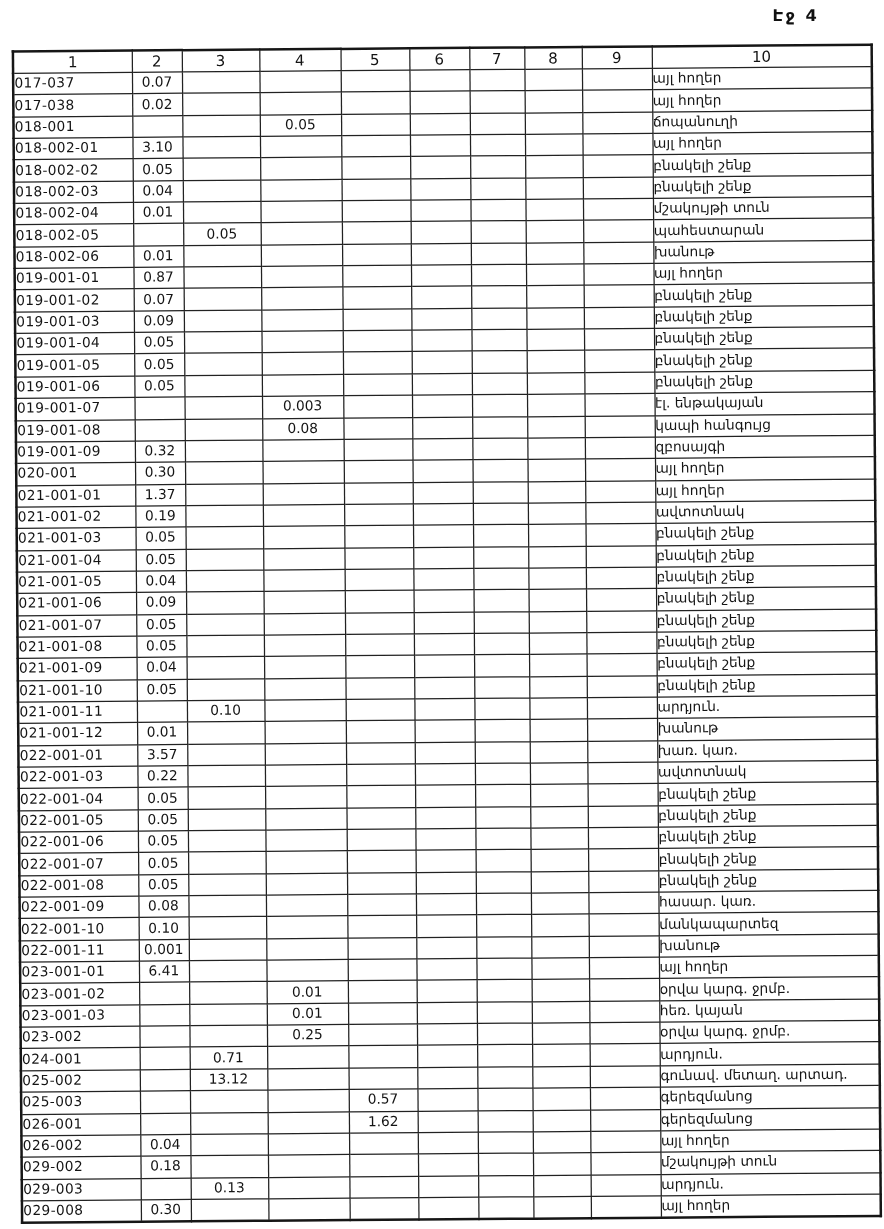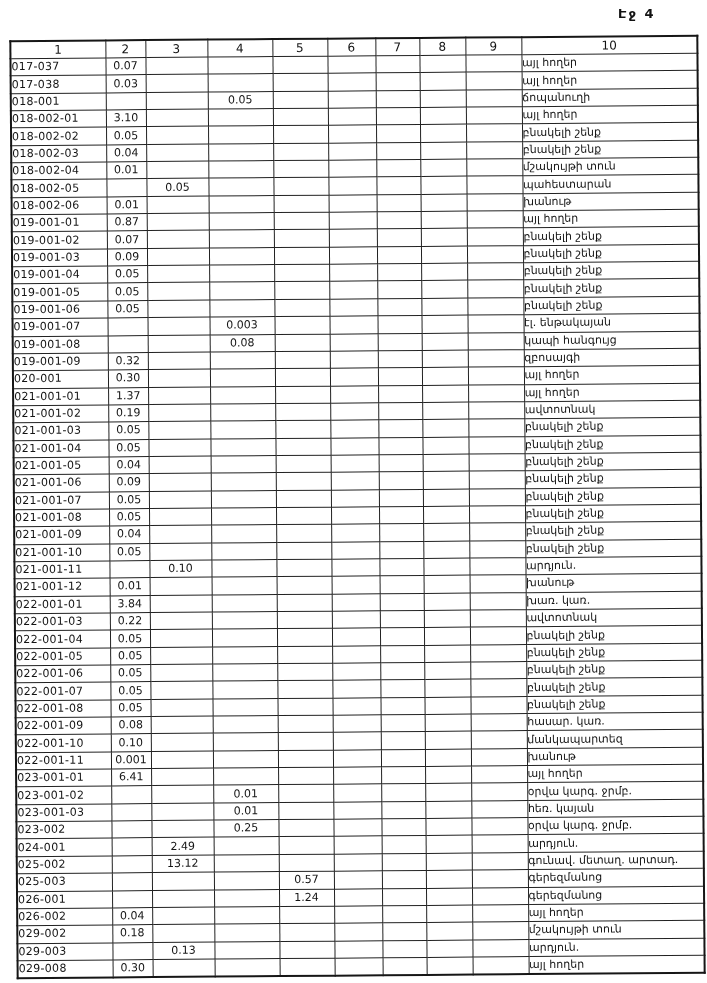--- a/index.html
+++ b/index.html
@@ -74,21 +74,21 @@
           <td class="c-num"></td>
           <td class="c-num"></td>
           <td class="c-num"></td>
           <td class="c-num"></td>
           <td class="c-num"></td>
           <td class="c-num"></td>
           <td class="c-desc">այլ հողեր</td>
         </tr>
         <tr>
           <td class="c-code">017-038</td>
-          <td class="c-num">0.03</td>
+          <td class="c-num">0.02</td>
           <td class="c-num"></td>
           <td class="c-num"></td>
           <td class="c-num"></td>
           <td class="c-num"></td>
           <td class="c-num"></td>
           <td class="c-num"></td>
           <td class="c-num"></td>
           <td class="c-desc">այլ հողեր</td>
         </tr>
         <tr>
@@ -434,21 +434,21 @@
           <td class="c-num"></td>
           <td class="c-num"></td>
           <td class="c-num"></td>
           <td class="c-num"></td>
           <td class="c-num"></td>
           <td class="c-num"></td>
           <td class="c-desc">խանութ</td>
         </tr>
         <tr>
           <td class="c-code">022-001-01</td>
-          <td class="c-num">3.84</td>
+          <td class="c-num">3.57</td>
           <td class="c-num"></td>
           <td class="c-num"></td>
           <td class="c-num"></td>
           <td class="c-num"></td>
           <td class="c-num"></td>
           <td class="c-num"></td>
           <td class="c-num"></td>
           <td class="c-desc">խառ. կառ.</td>
         </tr>
         <tr>
@@ -603,21 +603,21 @@
           <td class="c-num"></td>
           <td class="c-num"></td>
           <td class="c-num"></td>
           <td class="c-num"></td>
           <td class="c-num"></td>
           <td class="c-desc">օրվա կարգ. ջրմբ.</td>
         </tr>
         <tr>
           <td class="c-code">024-001</td>
           <td class="c-num"></td>
-          <td class="c-num">2.49</td>
+          <td class="c-num">0.71</td>
           <td class="c-num"></td>
           <td class="c-num"></td>
           <td class="c-num"></td>
           <td class="c-num"></td>
           <td class="c-num"></td>
           <td class="c-num"></td>
           <td class="c-desc">արդյուն.</td>
         </tr>
         <tr>
           <td class="c-code">025-002</td>
@@ -641,21 +641,21 @@
           <td class="c-num"></td>
           <td class="c-num"></td>
           <td class="c-num"></td>
           <td class="c-desc">գերեզմանոց</td>
         </tr>
         <tr>
           <td class="c-code">026-001</td>
           <td class="c-num"></td>
           <td class="c-num"></td>
           <td class="c-num"></td>
-          <td class="c-num">1.24</td>
+          <td class="c-num">1.62</td>
           <td class="c-num"></td>
           <td class="c-num"></td>
           <td class="c-num"></td>
           <td class="c-num"></td>
           <td class="c-desc">գերեզմանոց</td>
         </tr>
         <tr>
           <td class="c-code">026-002</td>
           <td class="c-num">0.04</td>
           <td class="c-num"></td>

